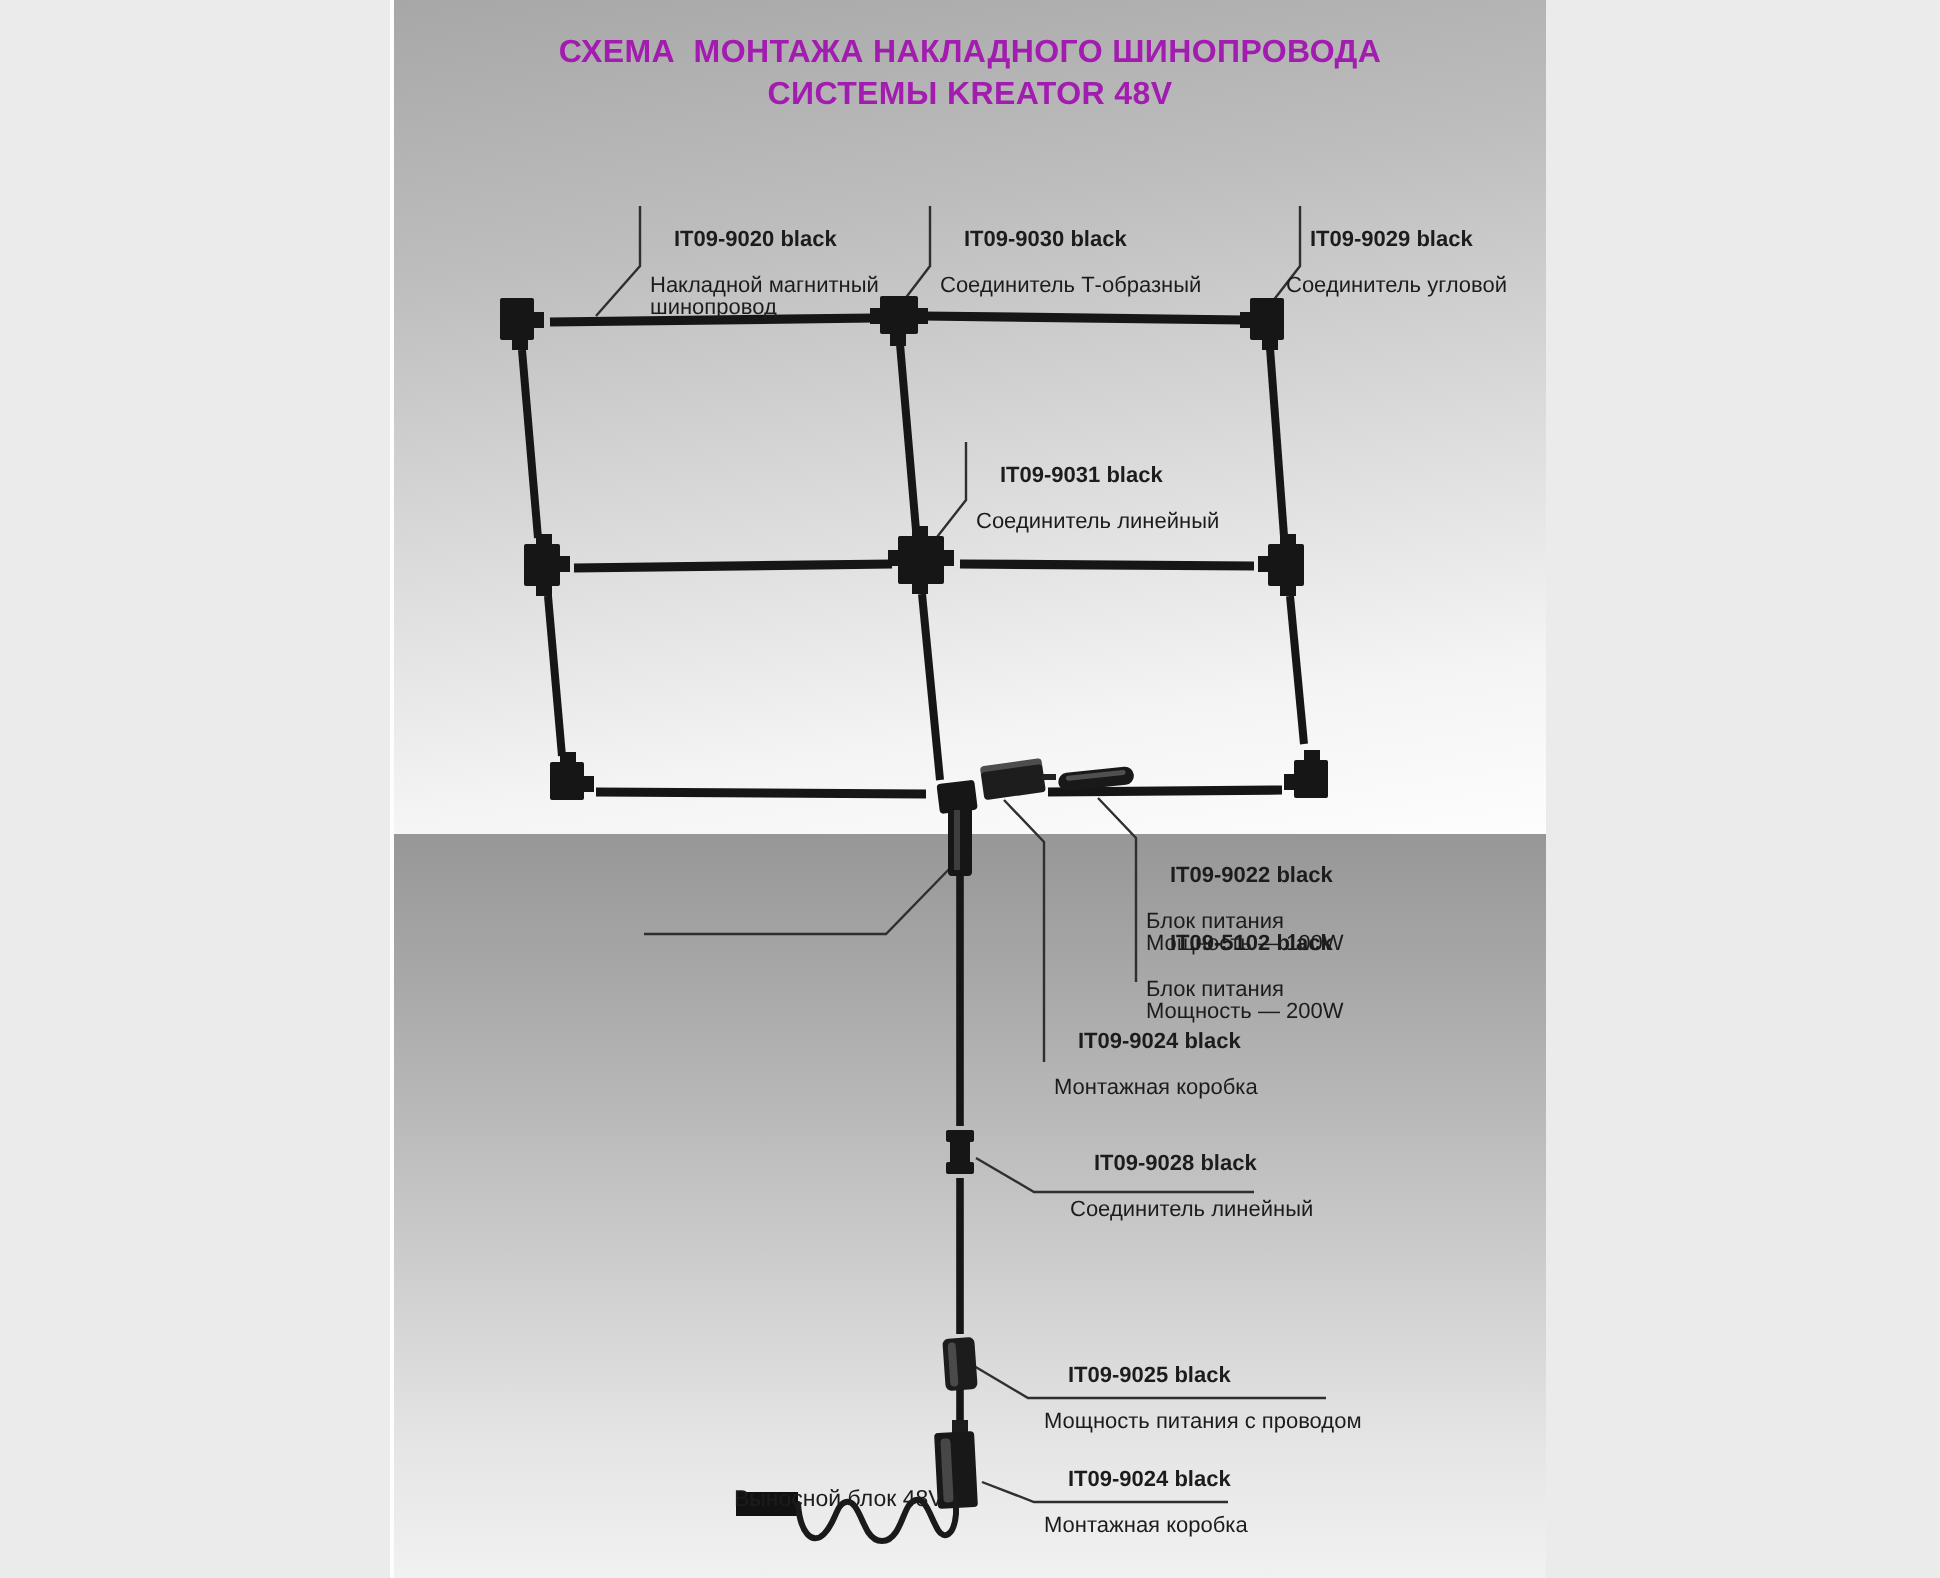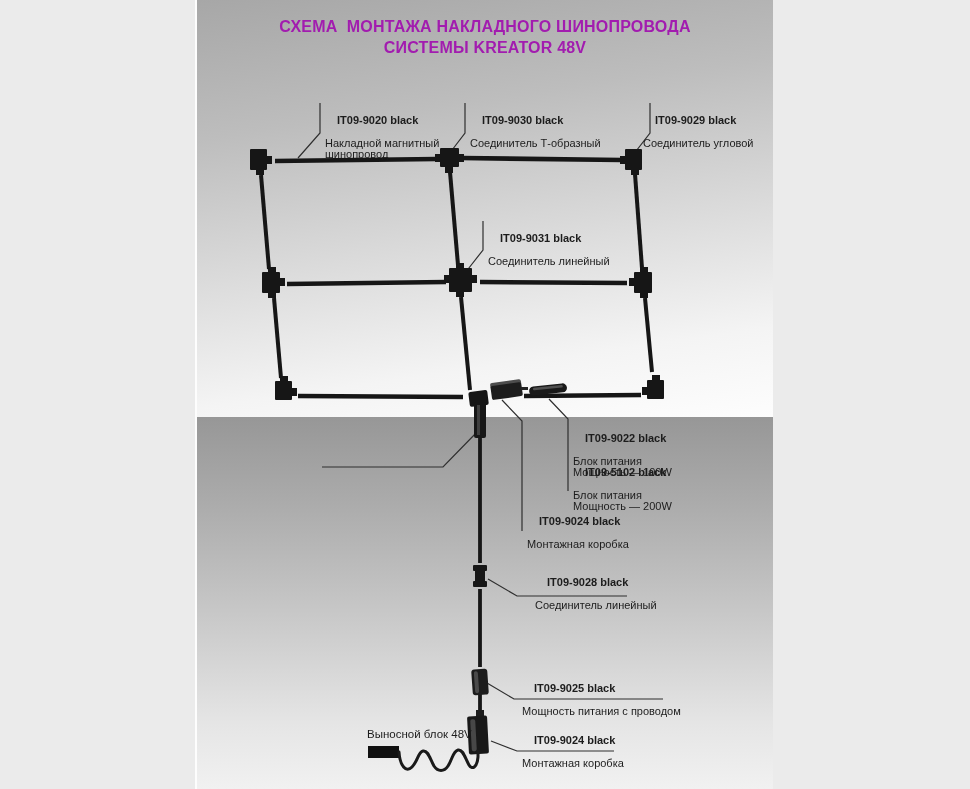--- a/index.html
+++ b/index.html
@@ -213,15 +213,15 @@
     </div>
     <div class="callout" style="left:325px;top:671px">
       <div class="code">IT09-9025 black</div>
       <div class="desc">Мощность питания с проводом</div>
     </div>
     <div class="callout" style="left:325px;top:723px">
       <div class="code">IT09-9024 black</div>
       <div class="desc">Монтажная коробка</div>
     </div>
 
-    <div class="remote-label" style="left:170px;top:728px">Выносной блок 48V</div>
+    <div class="remote-label" style="left:170px;top:744px">Выносной блок 48V</div>
   </div>
 </div>
 
 </body></html>

